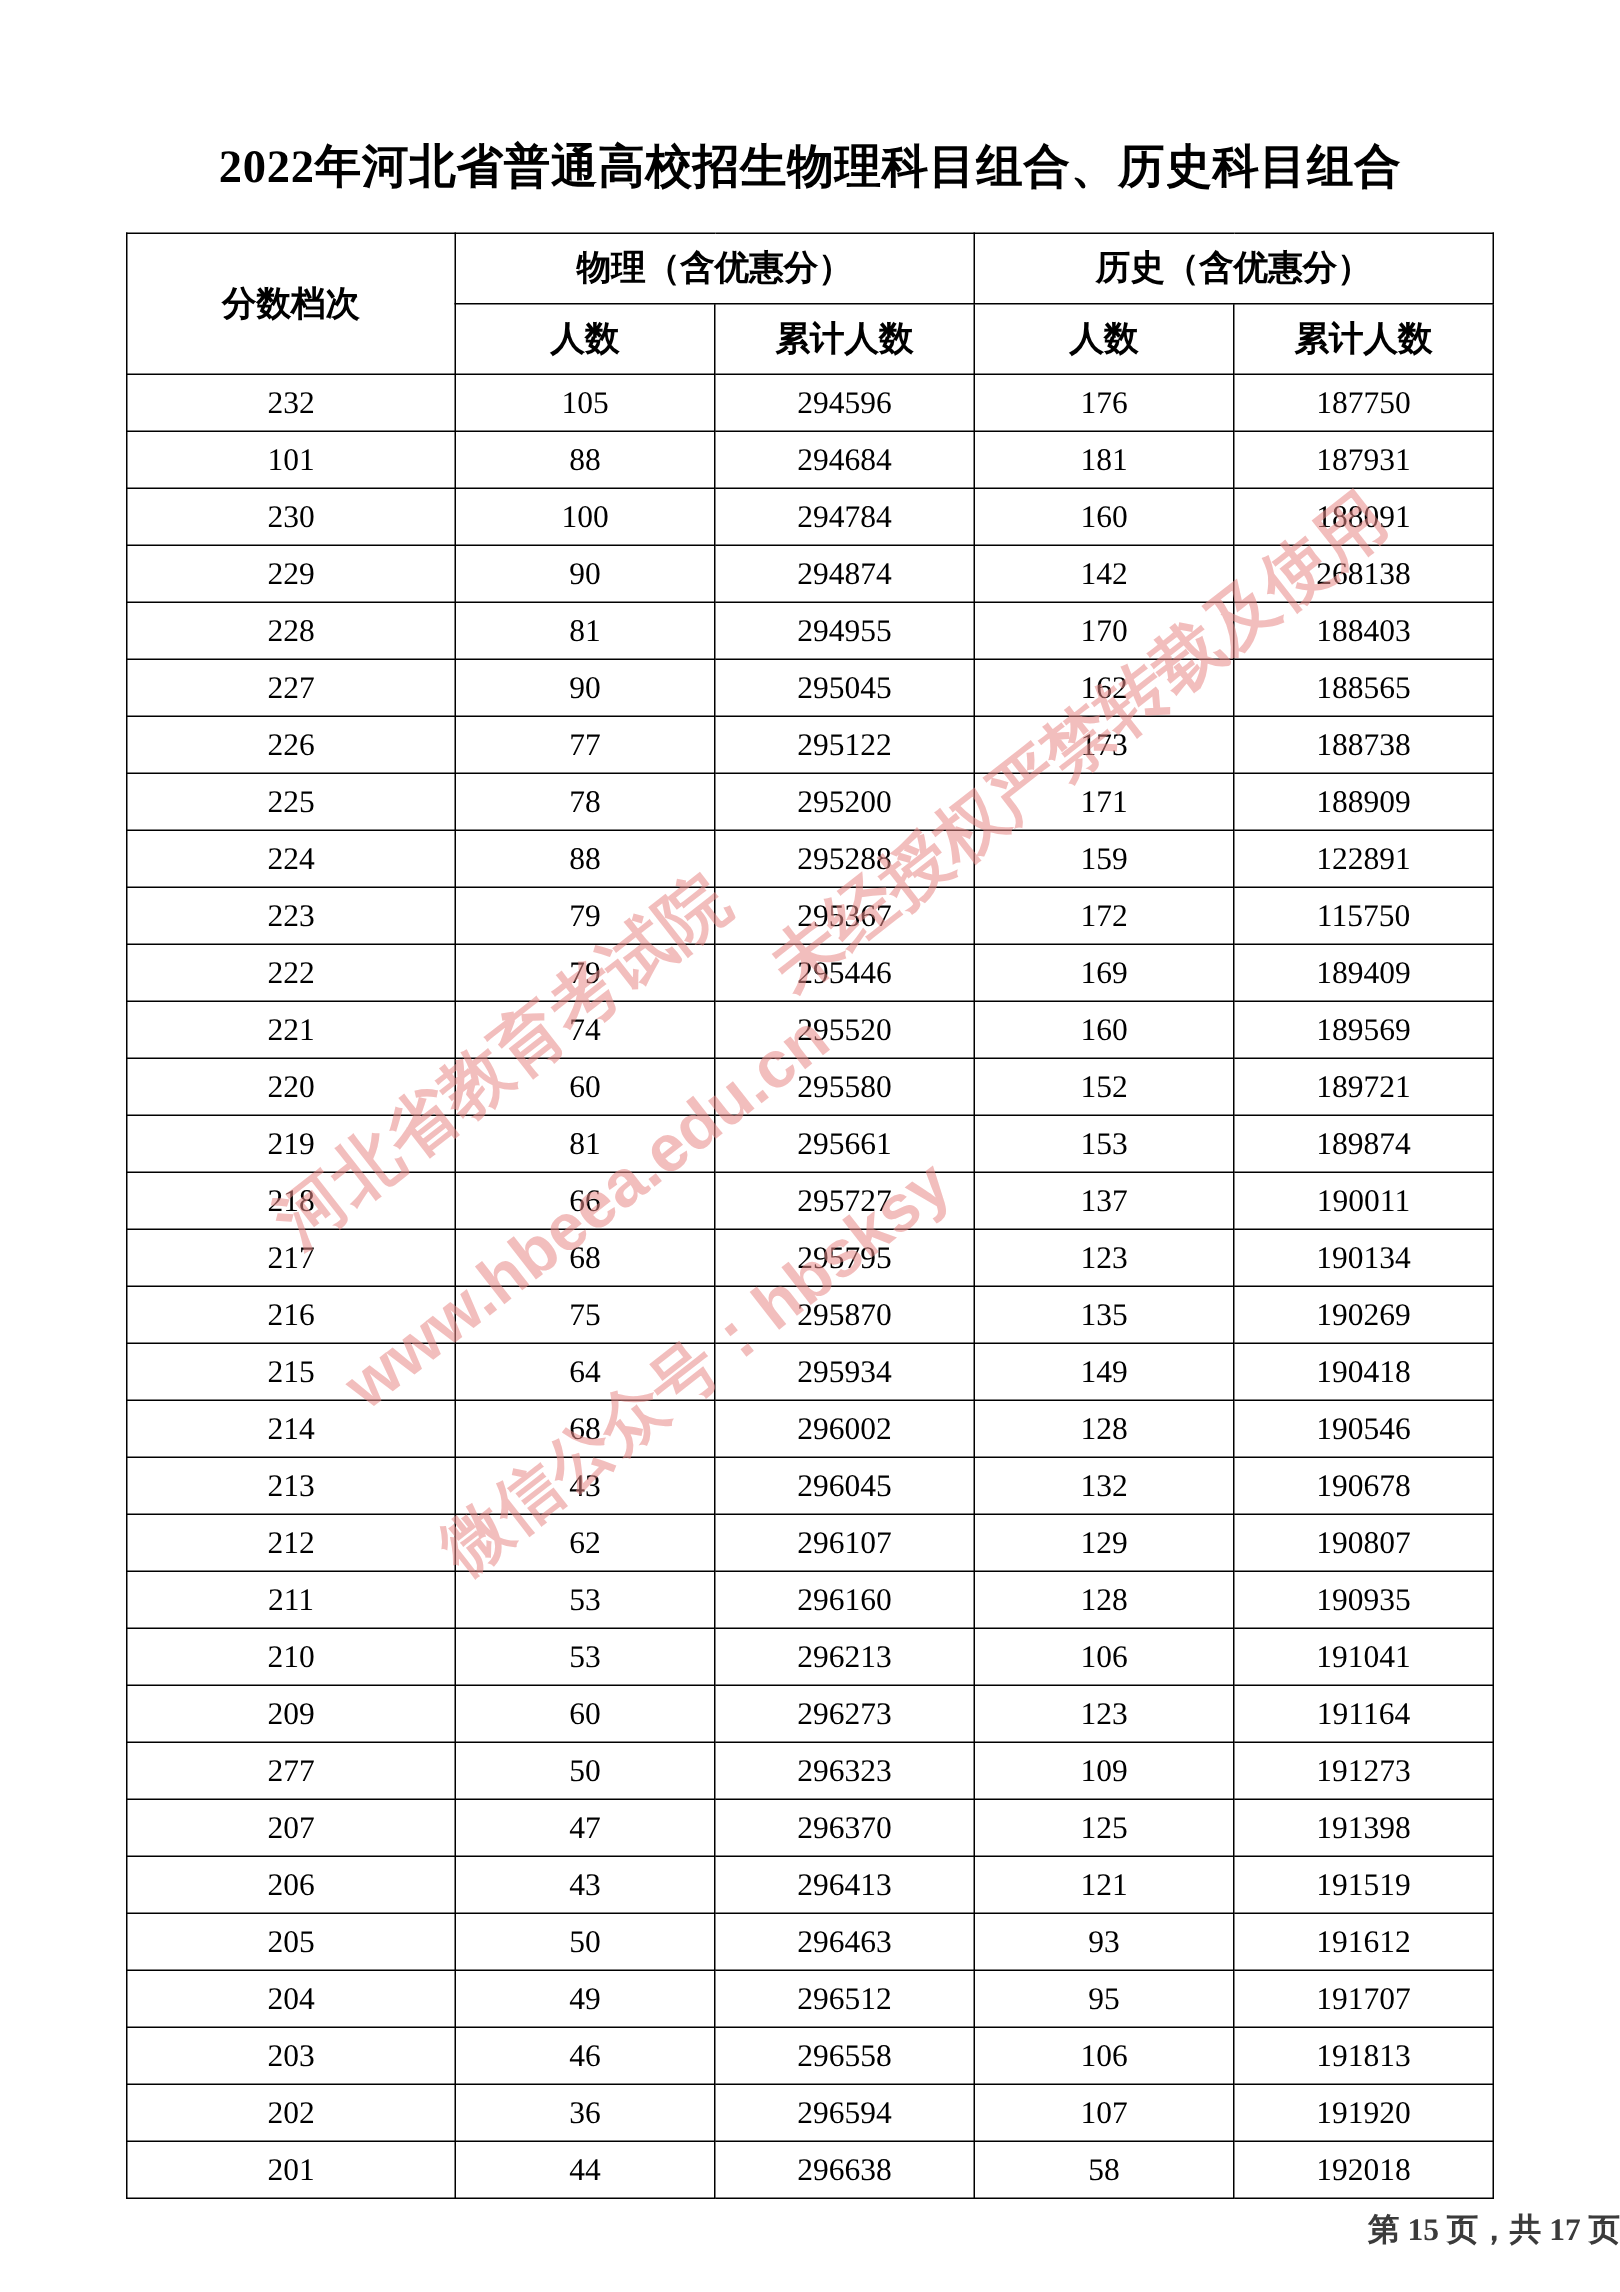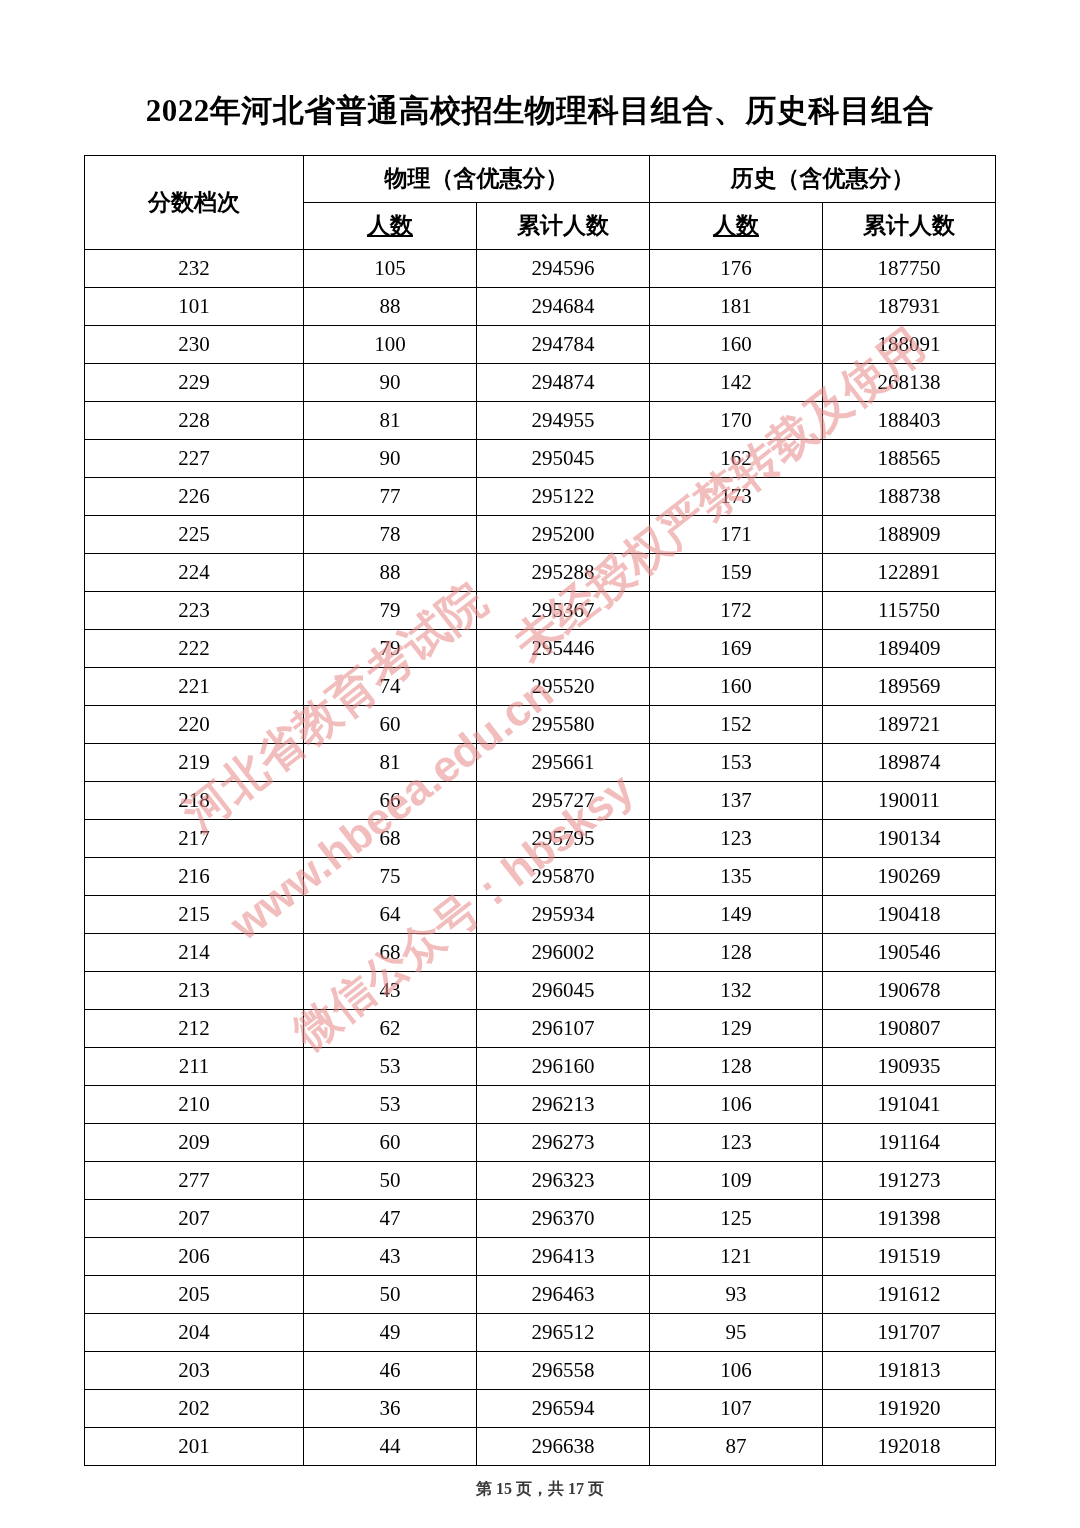--- a/index.html
+++ b/index.html
@@ -66,29 +66,29 @@
   td.cell-score {
     height: 37px;
     font-size: 22px;
   }
   td.num {
     text-align: right;
     padding-right: 14px;
     font-size: 22px;
     height: 37px;
   }
-  .w-count { width: 174px; text-decoration: underline; }
+  .w-count { width: 174px; }
   .w-cum { width: 174px; }
   .footer {
     position: absolute;
     left: 0;
     right: 0;
     bottom: 28px;
-    text-align: center;
-    font-size: 16px;
+    text-align: right;
+    font-size: 21px;
     font-weight: bold;
     color: #3b3b3b;
   }
   
   .watermark {
     position: absolute;
     left: 0; top: 0;
     width: 1080px;
     height: 1528px;
     pointer-events: none;
@@ -368,21 +368,21 @@
           <td class="cell-score">202</td>
           <td class="num">36</td>
           <td class="num">296594</td>
           <td class="num">107</td>
           <td class="num">191920</td>
         </tr>
         <tr>
           <td class="cell-score">201</td>
           <td class="num">44</td>
           <td class="num">296638</td>
-          <td class="num">87</td>
+          <td class="num">58</td>
           <td class="num">192018</td>
         </tr>
       </tbody>
   </table>
 
   <div class="footer">第 15 页，共 17 页</div>
 
   <div class="watermark">
     <div class="wm-text wm1">河北省教育考试院</div>
     <div class="wm-text wm2">www.hbeea.edu.cn</div>

